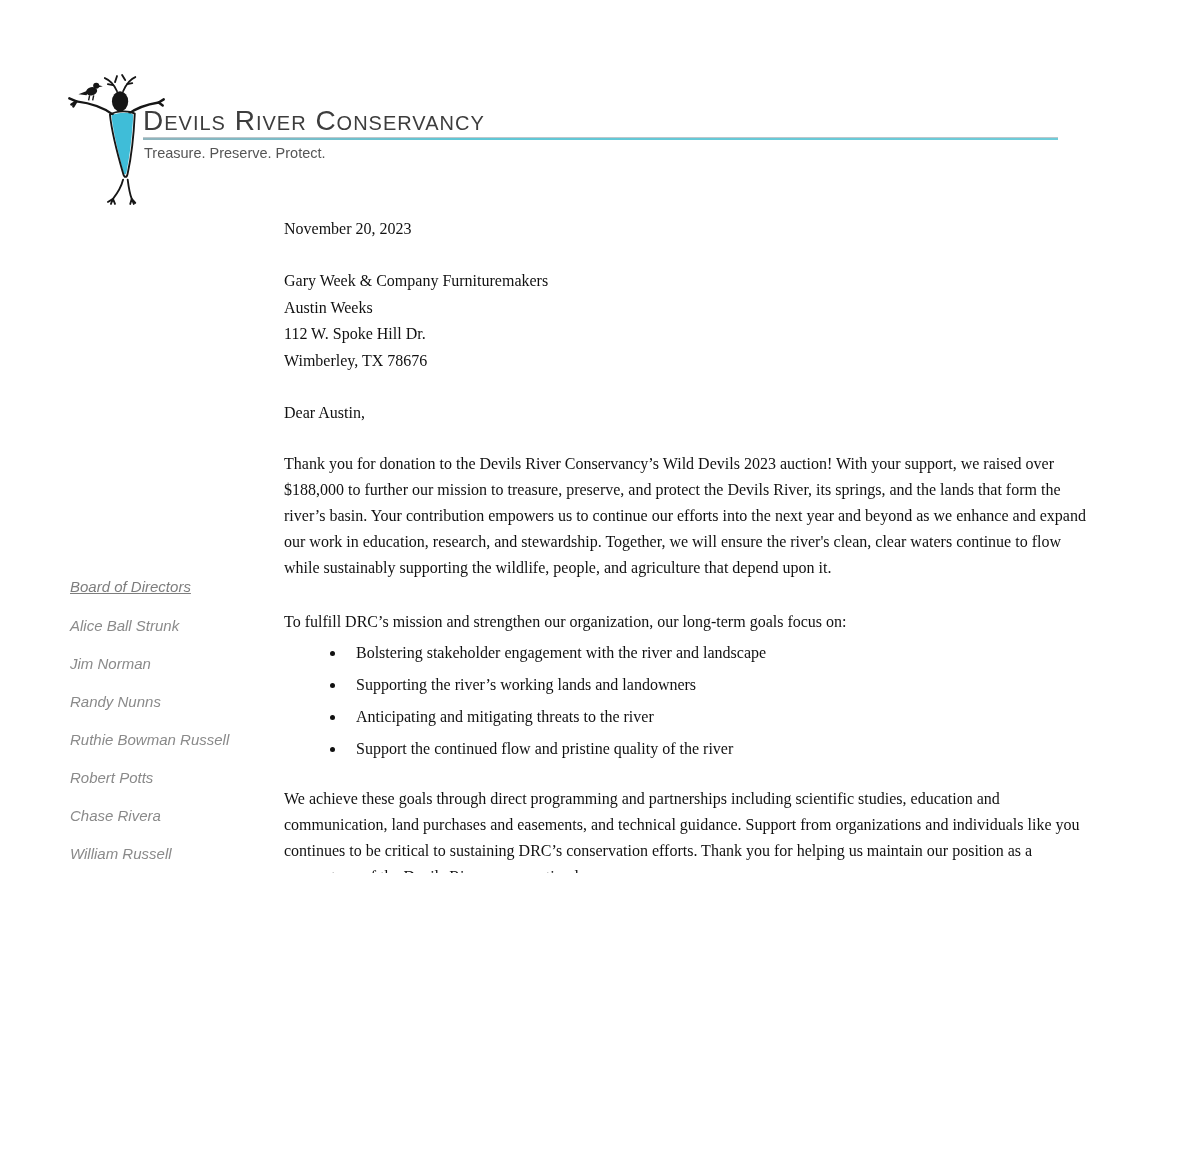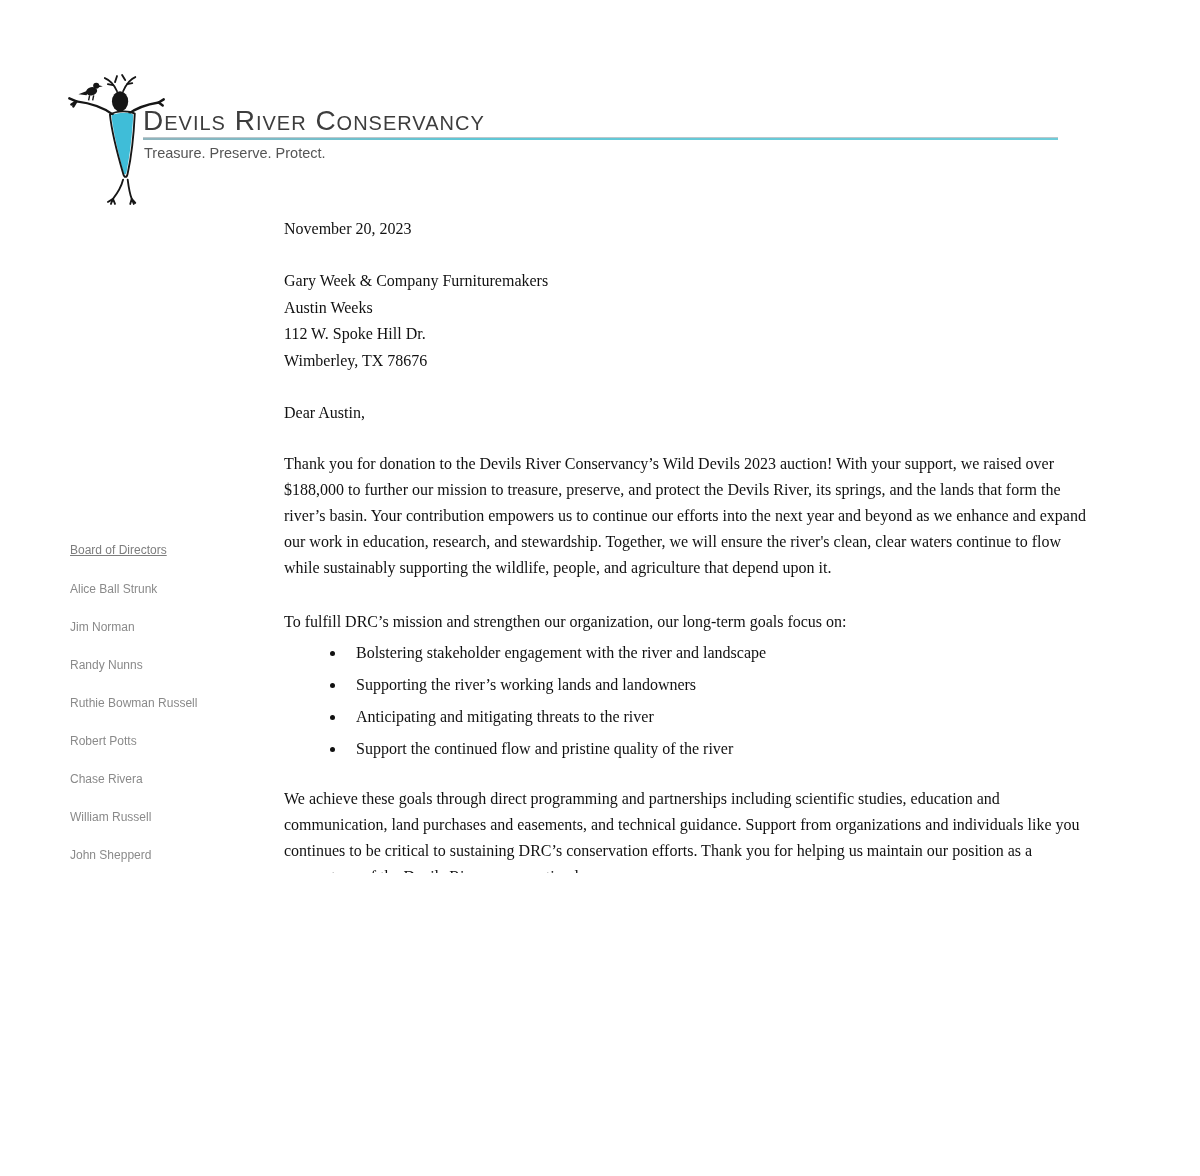--- a/index.html
+++ b/index.html
@@ -32,24 +32,24 @@
   .tagline{
     position:absolute;left:144px;top:144px;
     font-family:"Liberation Sans", sans-serif;
     font-size:14.5px;line-height:18px;
     color:#555;
     white-space:nowrap;
   }
 
   
   .board{
-    position:absolute;left:70px;top:542px;width:180px;
+    position:absolute;left:70px;top:578px;width:180px;
     font-family:"Liberation Sans", sans-serif;
     color:#8a8a8a;
-    font-size:12px;line-height:17px;
+    font-size:15px;line-height:17px;font-style:italic;
   }
   .board-heading{
     color:#7d7d7d;
     text-decoration:underline;
     margin:0 0 22px 0;
     white-space:nowrap;
   }
   .board-member{margin:0 0 21px 0;white-space:nowrap;}
 
   

